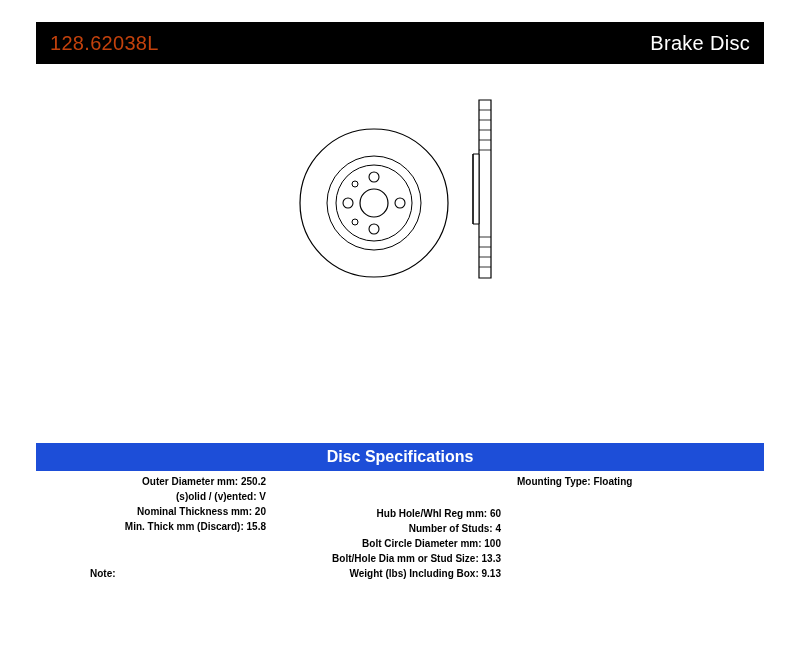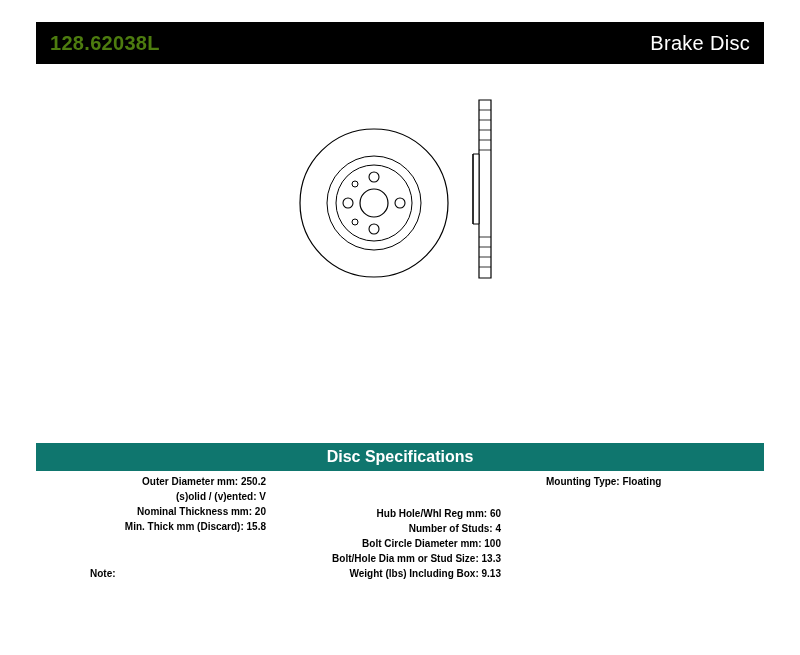--- a/index.html
+++ b/index.html
@@ -24,23 +24,23 @@
     width: 728px;
     height: 42px;
     background: #000000;
     display: flex;
     align-items: center;
     justify-content: space-between;
     box-sizing: border-box;
     padding: 0 14px;
   }
   .part-number {
-    color: #4d7c0f;
+    color: #c2410c;
     font-size: 20px;
-    font-weight: bold;
+    font-weight: normal;
     letter-spacing: 0.3px;
   }
   .product-type {
     color: #ffffff;
     font-size: 20px;
     font-weight: normal;
     letter-spacing: 0.3px;
   }
 
   
@@ -62,21 +62,21 @@
     top: 12px;
   }
 
   
   .spec-header {
     position: absolute;
     left: 36px;
     top: 443px;
     width: 728px;
     height: 28px;
-    background: #0f766e;
+    background: #1d4ed8;
     color: #ffffff;
     font-size: 16px;
     font-weight: bold;
     display: flex;
     align-items: center;
     justify-content: center;
     box-sizing: border-box;
   }
 
   .spec-body {
@@ -86,21 +86,21 @@
     width: 728px;
     font-size: 10px;
   }
 
   .col {
     position: absolute;
     top: 0;
   }
   .col-left  { left: 0px;   width: 230px; text-align: right; }
   .col-mid   { left: 240px; width: 225px; text-align: right; margin-top: 32px; }
-  .col-right { left: 510px; width: 228px; text-align: left; }
+  .col-right { left: 481px; width: 228px; text-align: left; }
 
   .spec-line {
     line-height: 15px;
     white-space: nowrap;
     font-weight: bold;
   }
 
   .note-row {
     position: absolute;
     left: 36px;

